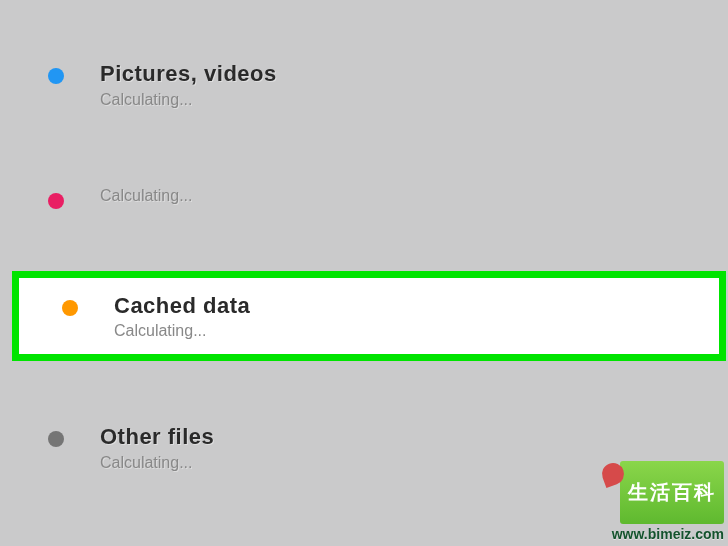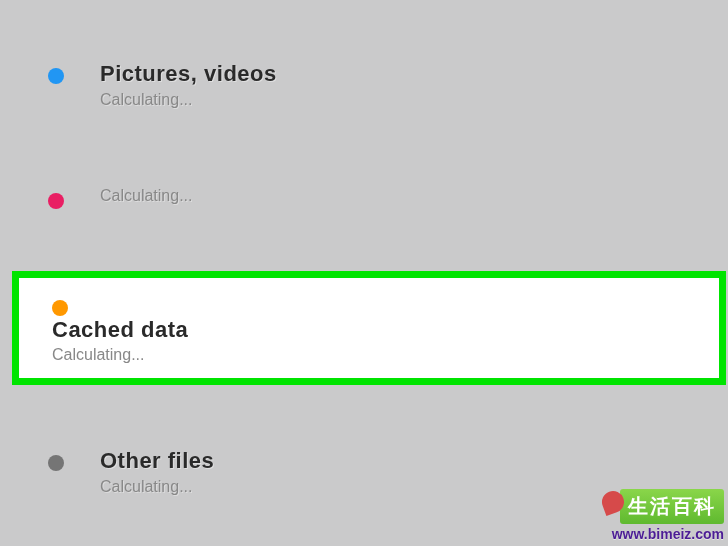--- a/index.html
+++ b/index.html
@@ -20,22 +20,21 @@
       align-items: flex-start;
       padding: 14px 0 14px 48px;
       margin-bottom: 48px;
       cursor: pointer;
     }
     .storage-item.highlighted {
       background: #ffffff;
       border: 7px solid #00e400;
       margin-left: 12px;
       margin-right: 2px;
-      padding-left: 33px;
-      flex-direction: column;
+      padding-left: 43px;
     }
     .bullet {
       width: 16px;
       height: 16px;
       border-radius: 50%;
       margin-top: 8px;
       margin-right: 36px;
       flex-shrink: 0;
     }
     .item-text {
@@ -63,39 +62,39 @@
       text-align: right;
     }
     .watermark-logo {
       display: inline-flex;
       align-items: center;
       background: linear-gradient(180deg, #8ad64a 0%, #5fb92f 100%);
       color: #fff;
       font-weight: bold;
       font-family: sans-serif;
       font-size: 20px;
-      padding: 4px 8px;
+      padding: 18px 8px;
       border-radius: 3px;
       letter-spacing: 2px;
       position: relative;
       margin-left: 24px;
     }
     .watermark-logo::before {
       content: "";
       position: absolute;
       left: -18px;
       top: 2px;
       width: 22px;
       height: 22px;
       background: #d64a4a;
       border-radius: 50% 50% 50% 0;
       transform: rotate(-20deg);
     }
     .watermark-url {
-      color: #4c1d95;
+      color: #14532d;
       font-family: Arial, sans-serif;
       font-size: 14px;
       font-weight: bold;
       margin-top: 2px;
       text-shadow: 0 1px 0 rgba(255,255,255,0.5);
     }
   </style>
 </head>
 <body>
 

